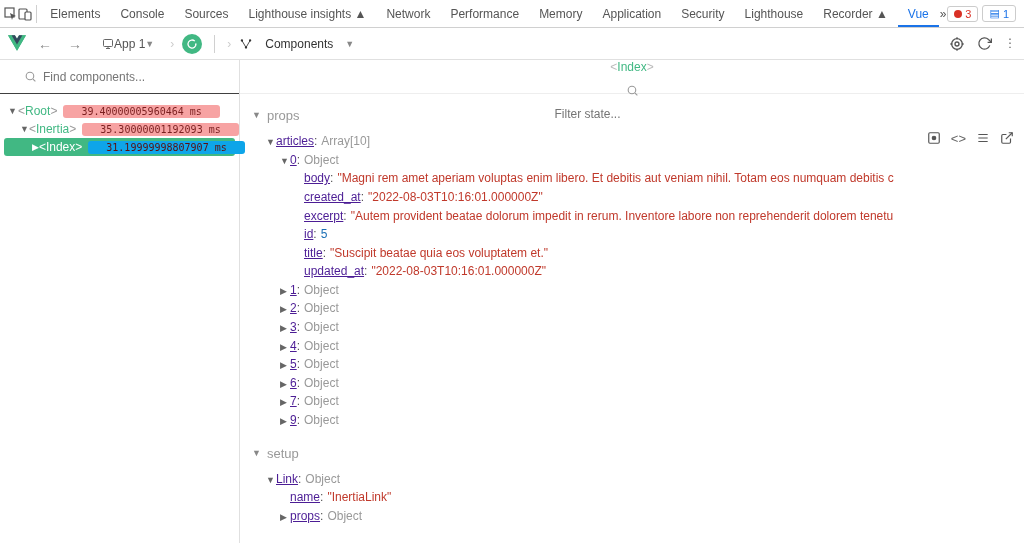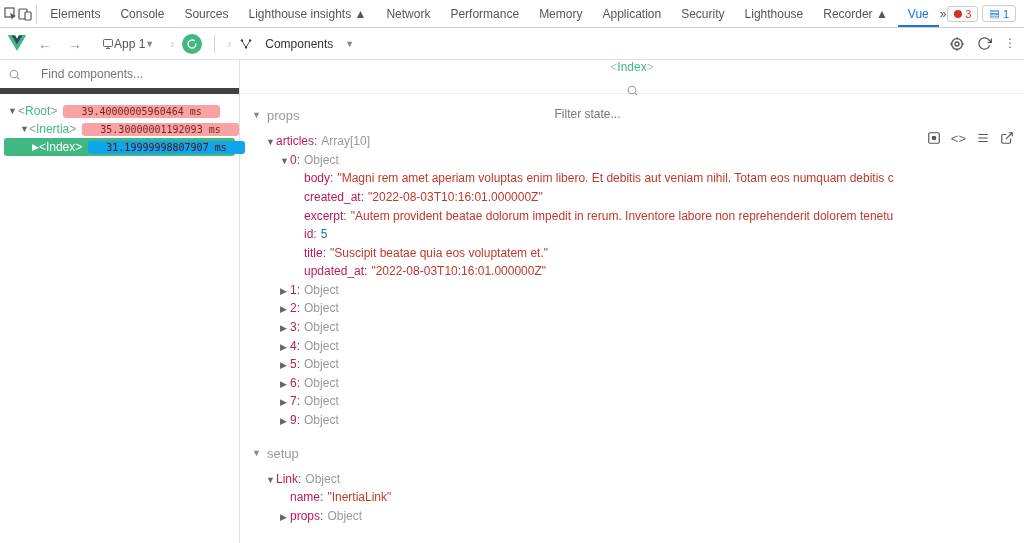--- a/index.html
+++ b/index.html
@@ -21,21 +21,21 @@
 .toolbar .app-select { display: flex; align-items: center; color: #555; cursor: pointer; padding: 4px 8px; text-align: right; }
 .toolbar .refresh-circle { width: 20px; height: 20px; border-radius: 50%; background: #41b883; display: flex; align-items: center; justify-content: center; color: #fff; font-size: 11px; }
 .toolbar .sep { color: #ccc; }
 .toolbar .comp-select { display: flex; align-items: center; gap: 12px; cursor: pointer; }
 .toolbar .right-icons { margin-left: auto; display: flex; gap: 12px; color: #666; }
 .toolbar .right-icons span { cursor: pointer; }
 
 .main { display: flex; height: calc(543px - 28px - 32px); }
 
 .sidebar { width: 240px; border-right: 1px solid #e0e0e0; display: flex; flex-direction: column; }
-.search-row { height: 34px; border-bottom: 6px solid #404040; display: flex; align-items: center; padding: 0 8px; gap: 20px; }
+.search-row { height: 34px; border-bottom: 1px solid #404040; display: flex; align-items: center; padding: 0 24px; gap: 6px; }
 .search-row input { border: none; outline: none; flex: 1; font-size: 12px; color: #888; }
 .search-icon { color: #999; font-size: 13px; }
 
 .tree { padding: 8px 4px; font-family: Menlo, Consolas, monospace; font-size: 12px; }
 .tree-row { display: flex; align-items: center; padding: 2px 4px; white-space: nowrap; cursor: pointer; }
 .tree-row .tri { width: 10px; color: #666; font-size: 9px; }
 .tree-row .comp-name { color: #41b883; }
 .tree-row .lt, .tree-row .gt { color: #999; }
 .tree-row.selected { background: #41b883; border-radius: 3px; }
 .tree-row.selected .comp-name, .tree-row.selected .lt, .tree-row.selected .gt, .tree-row.selected .tri { color: #fff; }
@@ -50,21 +50,21 @@
 .details-header .crumb .lt, .details-header .crumb .gt { color: #bbb; }
 .details-header input { border: none; outline: none; font-size: 12px; color: #888; flex: 1; }
 .details-header .hdr-icons { display: flex; gap: 10px; color: #666; margin-left: auto; }
 .details-header .hdr-icons span { cursor: pointer; font-size: 13px; }
 
 .details-body { flex: 1; overflow: auto; padding: 8px 12px; font-family: Menlo, Consolas, monospace; font-size: 12px; line-height: 1.55; }
 .section-hdr { color: #999; font-family: "Segoe UI", Arial, sans-serif; font-size: 13px; margin: 4px 0 6px 0; display: flex; align-items: center; gap: 6px; cursor: pointer; }
 .section-hdr .tri { font-size: 9px; color: #888; }
 .kv-row { white-space: nowrap; }
 .kv-row .tri { display: inline-block; width: 10px; color: #666; font-size: 9px; }
-.kv-row .key { color: #be185d; }
+.kv-row .key { color: #4c1d95; text-decoration: underline; }
 .kv-row .colon { color: #555; margin-right: 4px; }
 .kv-row .type { color: #999; }
 .kv-row .str { color: #c0392b; }
 .kv-row .num { color: #1a6fb5; }
 .ind-1 { padding-left: 14px; }
 .ind-2 { padding-left: 28px; }
 .ind-3 { padding-left: 42px; }
 
 svg { display: block; }
 </style>

